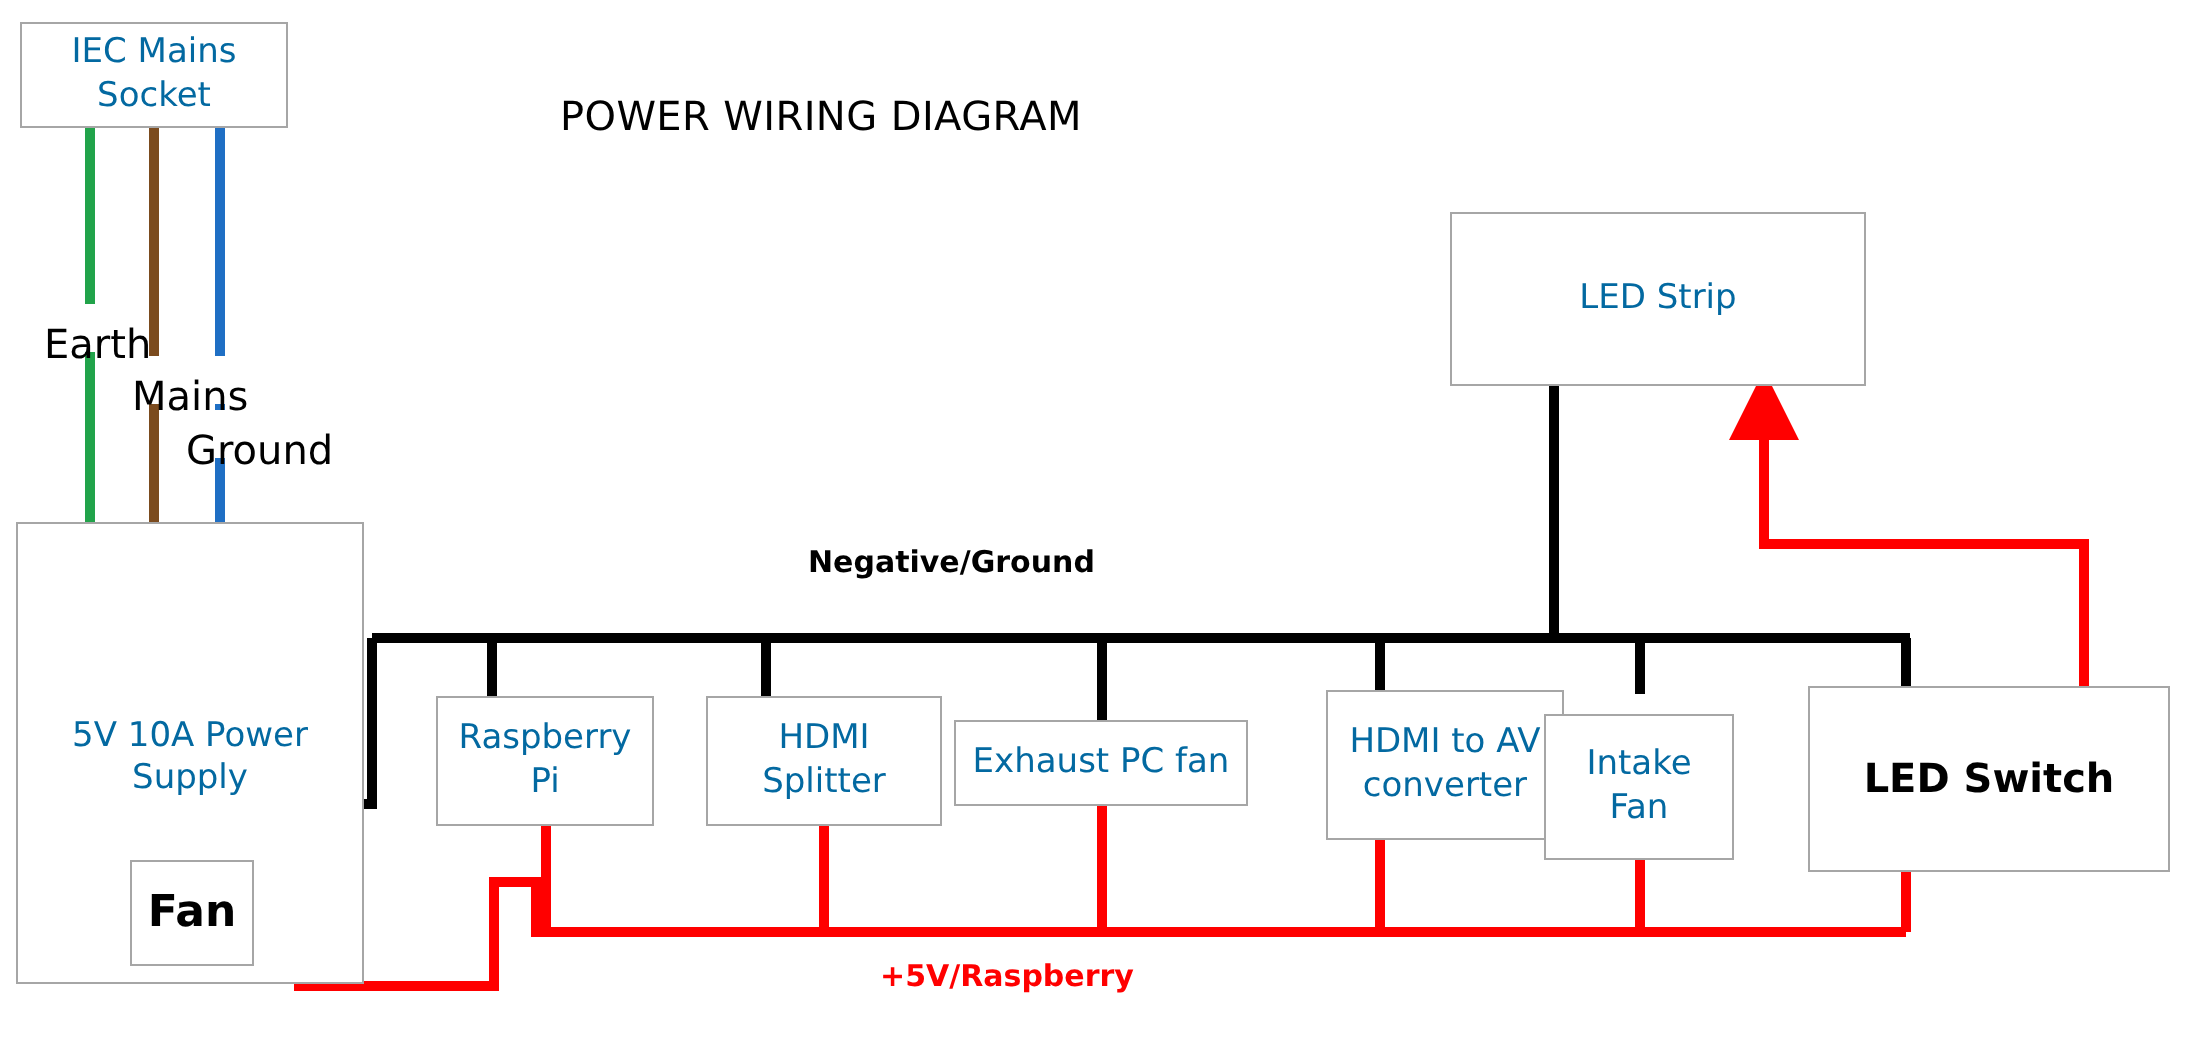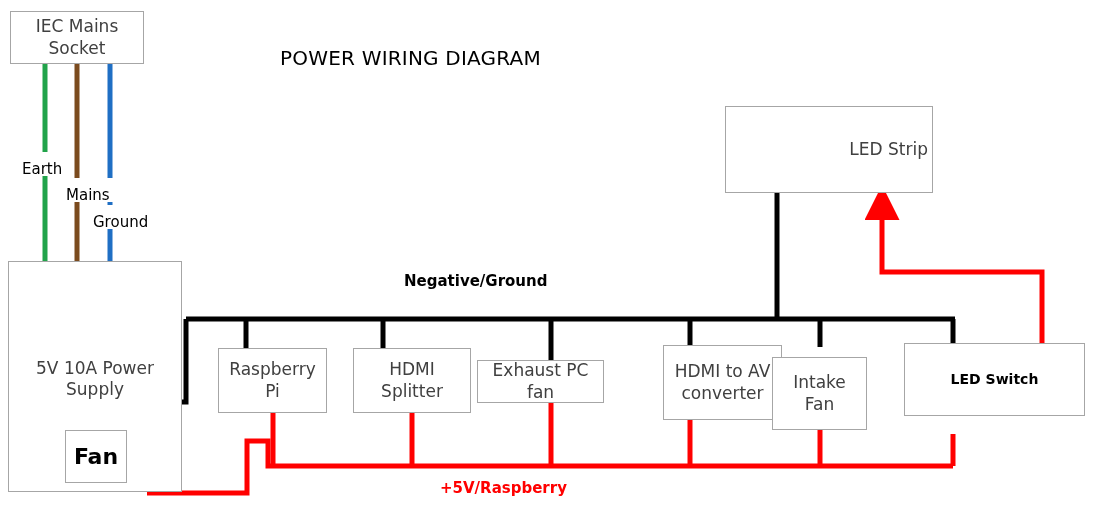--- a/index.html
+++ b/index.html
@@ -28,21 +28,21 @@
   }
   .node {
     position: absolute;
     box-sizing: border-box;
     border: 1px solid #a6a6a6;
     background: #ffffff;
     display: flex;
     align-items: center;
     justify-content: center;
     text-align: center;
-    color: #404040;
+    color: #0369a1;
     font-size: 17px;
     line-height: 1.25;
     font-family: "DejaVu Sans", sans-serif;
     z-index: 3;
   }
   .node.bold {
     color: #000000;
     font-weight: bold;
   }
   .node .label {
@@ -55,21 +55,21 @@
     font-family: "DejaVu Sans", sans-serif;
     white-space: nowrap;
     z-index: 4;
   }
   #page-title {
     font-size: 20px;
     letter-spacing: 0.2px;
     color: #000000;
   }
   .wire-label {
-    font-size: 15px;
+    font-size: 20px;
     color: #000000;
   }
   .bus-label {
     font-size: 15px;
     font-weight: bold;
     color: #000000;
   }
   .bus-label.pos {
     color: #ff0000;
   }
@@ -151,35 +151,35 @@
   <div class="node" style="left:353px; top:348px; width:118px; height:65px;">
     <span class="label">HDMI
 Splitter</span>
   </div>
 
   <div class="node" style="left:218px; top:348px; width:109px; height:65px;">
     <span class="label">Raspberry
 Pi</span>
   </div>
 
-  <div class="node" style="left:477px; top:360px; width:127px; height:43px;">
+  <div class="node" style="left:477px; top:360px; width:147px; height:43px;">
     <span class="label">Exhaust PC fan</span>
   </div>
 
   <div class="node" style="left:663px; top:345px; width:119px; height:75px;">
     <span class="label">HDMI to AV
 converter</span>
   </div>
 
   <div class="node" style="left:772px; top:345px; width:95px; height:73px;margin-top:12px;">
     <span class="label">Intake
 Fan</span>
   </div>
 
-  <div class="node bold" style="left:904px; top:343px; width:181px; height:73px; font-size:14px;">
+  <div class="node bold" style="left:904px; top:343px; width:181px; height:93px; font-size:20px;">
     <span class="label">LED Switch</span>
   </div>
 
-  <div class="node" style="left:725px; top:106px; width:208px; height:87px;justify-content:flex-end;">
+  <div class="node" style="left:725px; top:106px; width:208px; height:87px;">
     <span class="label">LED Strip</span>
   </div>
 
 </div>
 
 </body></html>

